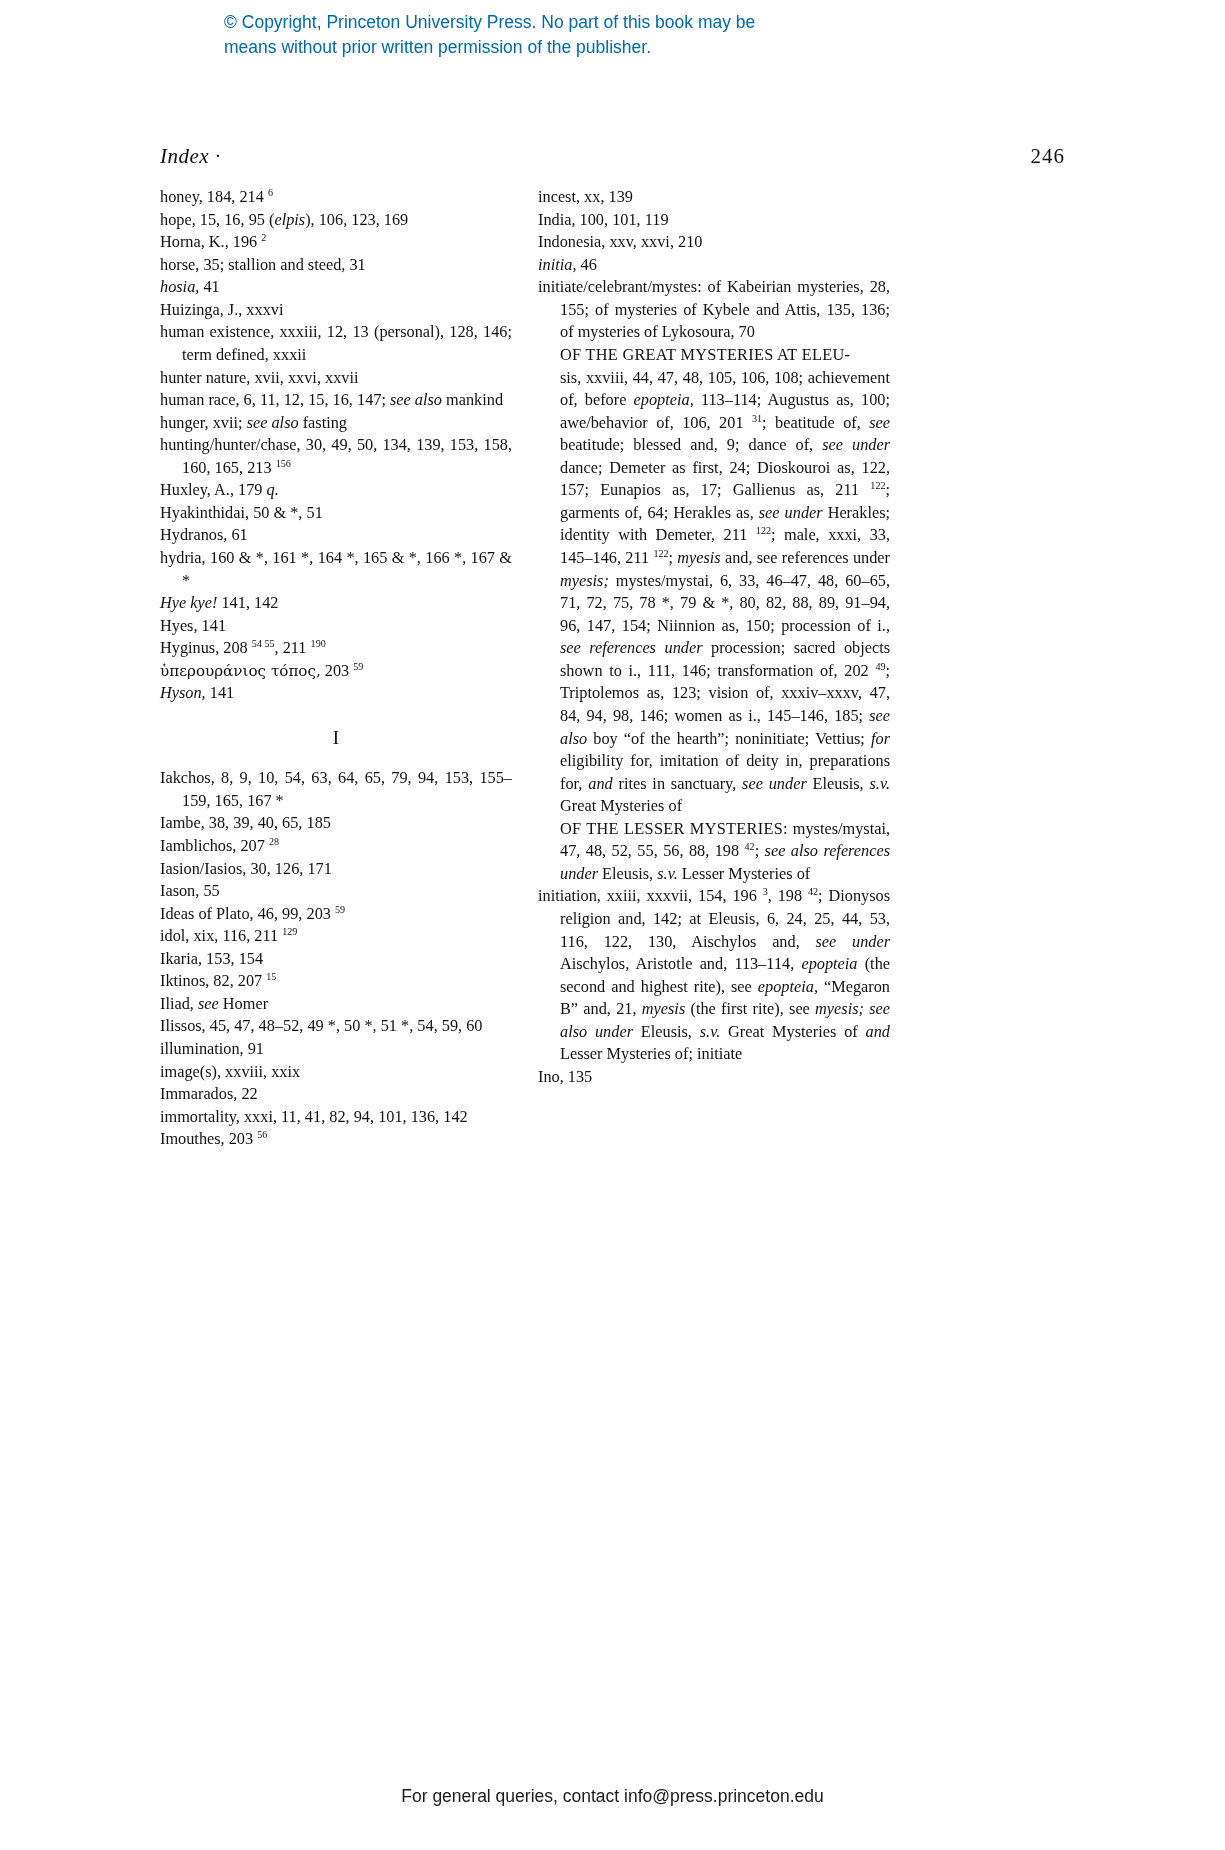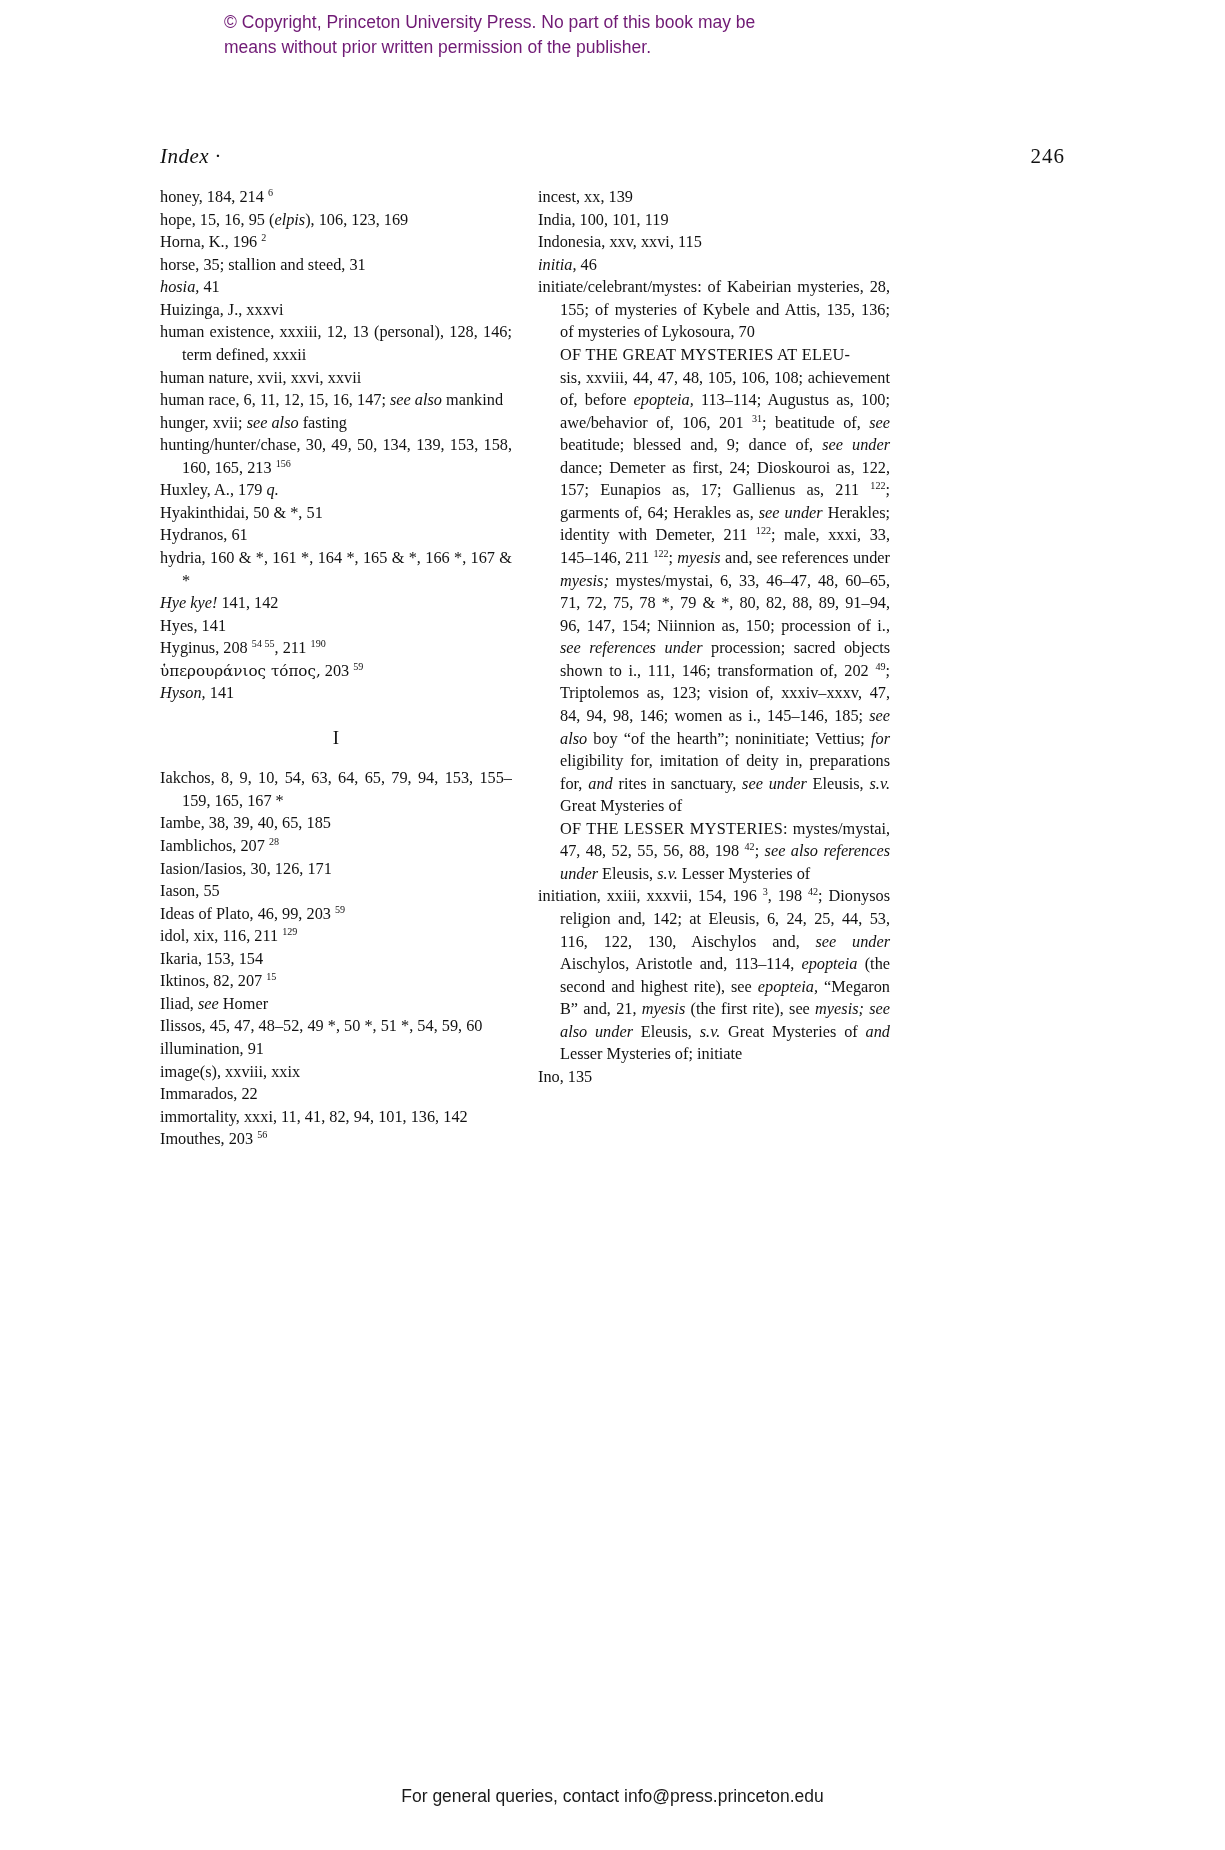--- a/index.html
+++ b/index.html
@@ -17,21 +17,21 @@
 
   
   .copyright {
     position: absolute;
     left: 224px;
     top: 10px;
     width: 600px;
     font-family: "Liberation Sans", sans-serif;
     font-size: 17.5px;
     line-height: 1.45;
-    color: #701a75;
+    color: #0369a1;
     text-align: left;
   }
   .copyright div { white-space: pre-wrap; }
 
   
   .page-header {
     position: absolute;
     left: 160px;
     top: 144px;
     width: 905px;
@@ -136,21 +136,21 @@
 
   <div class="col col-left">
     <div id="left-part-1">
         <div class="entry">honey, 184, 214 <sup>6</sup></div>
         <div class="entry">hope, 15, 16, 95 (<i>elpis</i>), 106, 123, 169</div>
         <div class="entry">Horna, K., 196 <sup>2</sup></div>
         <div class="entry">horse, 35; stallion and steed, 31</div>
         <div class="entry"><i>hosia,</i> 41</div>
         <div class="entry">Huizinga, J., xxxvi</div>
         <div class="entry">human existence, xxxiii, 12, 13 (personal), 128, 146; term defined, xxxii</div>
-        <div class="entry">human nature, xvii, xxvi, xxvii</div>
+        <div class="entry">hunter nature, xvii, xxvi, xxvii</div>
         <div class="entry">human race, 6, 11, 12, 15, 16, 147; <i>see also</i> mankind</div>
         <div class="entry">hunger, xvii; <i>see also</i> fasting</div>
         <div class="entry">hunting/hunter/chase, 30, 49, 50, 134, 139, 153, 158, 160, 165, 213 <sup>156</sup></div>
         <div class="entry">Huxley, A., 179 <i>q.</i></div>
         <div class="entry">Hyakinthidai, 50 &amp; *, 51</div>
         <div class="entry">Hydranos, 61</div>
         <div class="entry">hydria, 160 &amp; *, 161 *, 164 *, 165 &amp; *, 166 *, 167 &amp; *</div>
         <div class="entry"><i>Hye kye!</i> 141, 142</div>
         <div class="entry">Hyes, 141</div>
         <div class="entry">Hyginus, 208 <sup>54 55</sup>, 211 <sup>190</sup></div>
@@ -175,21 +175,21 @@
         <div class="entry">Immarados, 22</div>
         <div class="entry">immortality, xxxi, 11, 41, 82, 94, 101, 136, 142</div>
         <div class="entry">Imouthes, 203 <sup>56</sup></div>
       </div>
   </div>
 
   <div class="col col-right">
     <div id="right-part-1">
         <div class="entry">incest, xx, 139</div>
         <div class="entry">India, 100, 101, 119</div>
-        <div class="entry">Indonesia, xxv, xxvi, 115</div>
+        <div class="entry">Indonesia, xxv, xxvi, 210</div>
         <div class="entry"><i>initia,</i> 46</div>
         <div class="entry">initiate/celebrant/mystes: of Kabeirian mysteries, 28, 155; of mysteries of Kybele and Attis, 135, 136; of mysteries of Lykosoura, 70</div>
       </div>
     <div class="entry sub">
       <span class="smallcaps" id="rc-sub1-head">OF THE GREAT MYSTERIES AT ELEU-</span>
     </div>
     <div class="entry sub" id="rc-sub1-body">sis, xxviii, 44, 47, 48, 105, 106, 108; achievement of, before <i>epopteia,</i> 113–114; Augustus as, 100; awe/behavior of, 106, 201 <sup>31</sup>; beatitude of, <i>see</i> beatitude; blessed and, 9; dance of, <i>see under</i> dance; Demeter as first, 24; Dioskouroi as, 122, 157; Eunapios as, 17; Gallienus as, 211 <sup>122</sup>; garments of, 64; Herakles as, <i>see under</i> Herakles; identity with Demeter, 211 <sup>122</sup>; male, xxxi, 33, 145–146, 211 <sup>122</sup>; <i>myesis</i> and, see references under <i>myesis;</i> mystes/mystai, 6, 33, 46–47, 48, 60–65, 71, 72, 75, 78 *, 79 &amp; *, 80, 82, 88, 89, 91–94, 96, 147, 154; Niinnion as, 150; procession of i., <i>see references under</i> procession; sacred objects shown to i., 111, 146; transformation of, 202 <sup>49</sup>; Triptolemos as, 123; vision of, xxxiv–xxxv, 47, 84, 94, 98, 146; women as i., 145–146, 185; <i>see also</i> boy “of the hearth”; noninitiate; Vettius; <i>for</i> eligibility for, imitation of deity in, preparations for, <i>and</i> rites in sanctuary, <i>see under</i> Eleusis, <i>s.v.</i> Great Mysteries of</div>
     <div class="entry sub">
       <span class="smallcaps" id="rc-sub2-head">OF THE LESSER MYSTERIES:</span><span id="rc-sub2-body"> mystes/mystai, 47, 48, 52, 55, 56, 88, 198 <sup>42</sup>; <i>see also references under</i> Eleusis, <i>s.v.</i> Lesser Mysteries of</span>
     </div>

